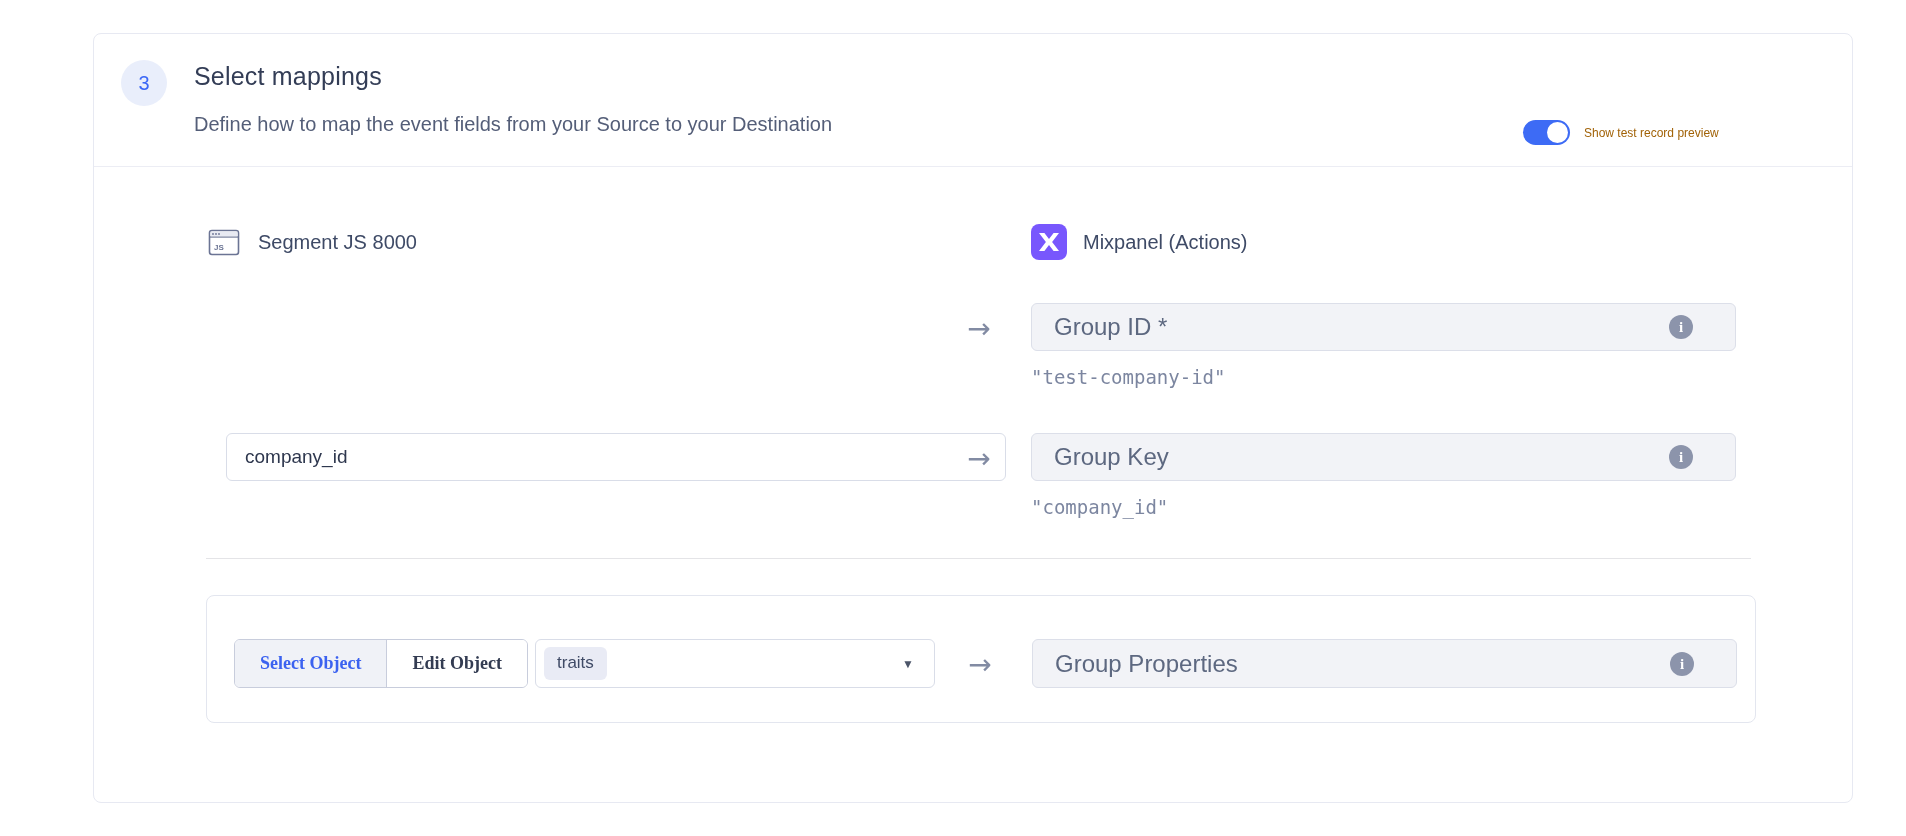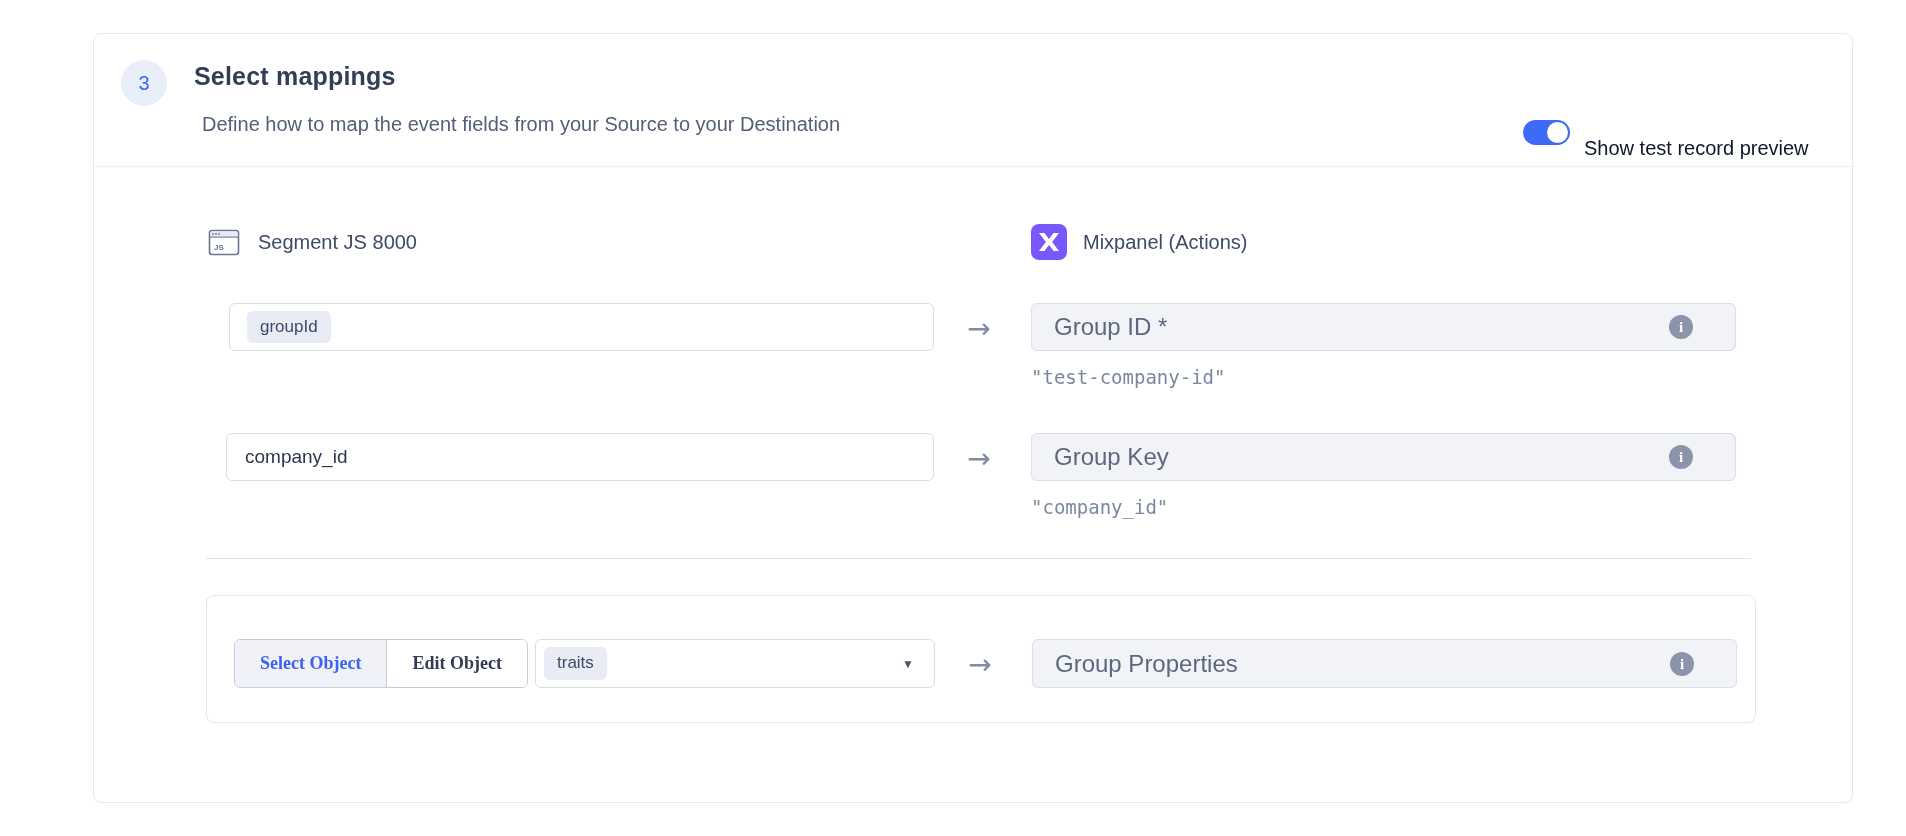--- a/index.html
+++ b/index.html
@@ -12,31 +12,31 @@
     background: #fff; border: 1px solid #E7E9F2; border-radius: 8px;
   }
 
   
   .hdr-border { position: absolute; left: 0; top: 132px; width: 100%; height: 1px; background: #ECEDF4; }
   .step-circle {
     position: absolute; left: 27px; top: 26px; width: 46px; height: 46px; border-radius: 50%;
     background: #E9EEFB; color: #3B67F6; font-size: 20px; font-weight: 500;
     display: flex; align-items: center; justify-content: center;
   }
-  .title { position: absolute; left: 100px; top: 28px; font-size: 25px; font-weight: 700; color: #333D56; letter-spacing: .2px; }
-  .subtitle { position: absolute; left: 100px; top: 79px; font-size: 20px; color: #545E78; margin-left: 8px; }
+  .title { position: absolute; left: 100px; top: 28px; font-size: 25px; font-weight: 400; color: #333D56; letter-spacing: .2px; }
+  .subtitle { position: absolute; left: 100px; top: 79px; font-size: 20px; color: #545E78; }
 
   .toggle {
     position: absolute; left: 1429px; top: 86px; width: 47px; height: 25px; border-radius: 13px;
     background: #3D6BF5; cursor: pointer;
   }
   .toggle .knob {
     position: absolute; right: 2px; top: 2px; width: 21px; height: 21px; border-radius: 50%; background: #fff;
   }
-  .toggle-label { position: absolute; left: 1490px; top: 103px; font-size: 20px; color: #0f172a; }
+  .toggle-label { position: absolute; left: 1490px; top: 92px; font-size: 12px; color: #a16207; }
 
   
   .col-head { position: absolute; display: flex; align-items: center; gap: 16px; }
   .col-head.src { left: 112px; top: 190px; }
   .col-head.dst { left: 937px; top: 190px; justify-content: space-between; }
   .col-head .name { font-size: 20px; color: #3E4A66; }
   .icon-36 { width: 36px; height: 36px; display: block; }
 
   
   .src-input {
@@ -127,31 +127,28 @@
     </div>
 
     <div class="col-head dst">
       <svg class="icon-36" viewBox="0 0 36 36">
         <rect x="0" y="0" width="36" height="36" rx="8" fill="#7857FD"></rect>
         <polygon fill="#ffffff" points="8,9 13.4,9 18,14.9 22.6,9 28,9 21.1,18 28,27 22.6,27 18,21.1 13.4,27 8,27 14.9,18"></polygon>
       </svg>
       <span class="name">Mixpanel (Actions)</span>
     </div>
 
-    <div class="src-input" style="left:135px; top:269px;">
-      <span class="chip chip-pad">groupId</span>
-    </div>
     <div class="arrow" style="left:855px; top:278px;">→</div>
     <div class="dst-field" style="left:937px; top:269px;">
       <span class="label">Group ID *</span>
       <span class="info-icon">i</span>
     </div>
     <div class="preview-val" style="left:937px; top:332px;">"test-company-id"</div>
 
-    <div class="src-input" style="left:132px; top:399px; width:708px;">
+    <div class="src-input" style="left:132px; top:399px; width:780px;">
       <span class="plain-val">company_id</span>
     </div>
     <div class="arrow" style="left:855px; top:408px;">→</div>
     <div class="dst-field" style="left:937px; top:399px;">
       <span class="label">Group Key</span>
       <span class="info-icon">i</span>
     </div>
     <div class="preview-val" style="left:937px; top:462px;">"company_id"</div>
 
     <div class="divider"></div>

